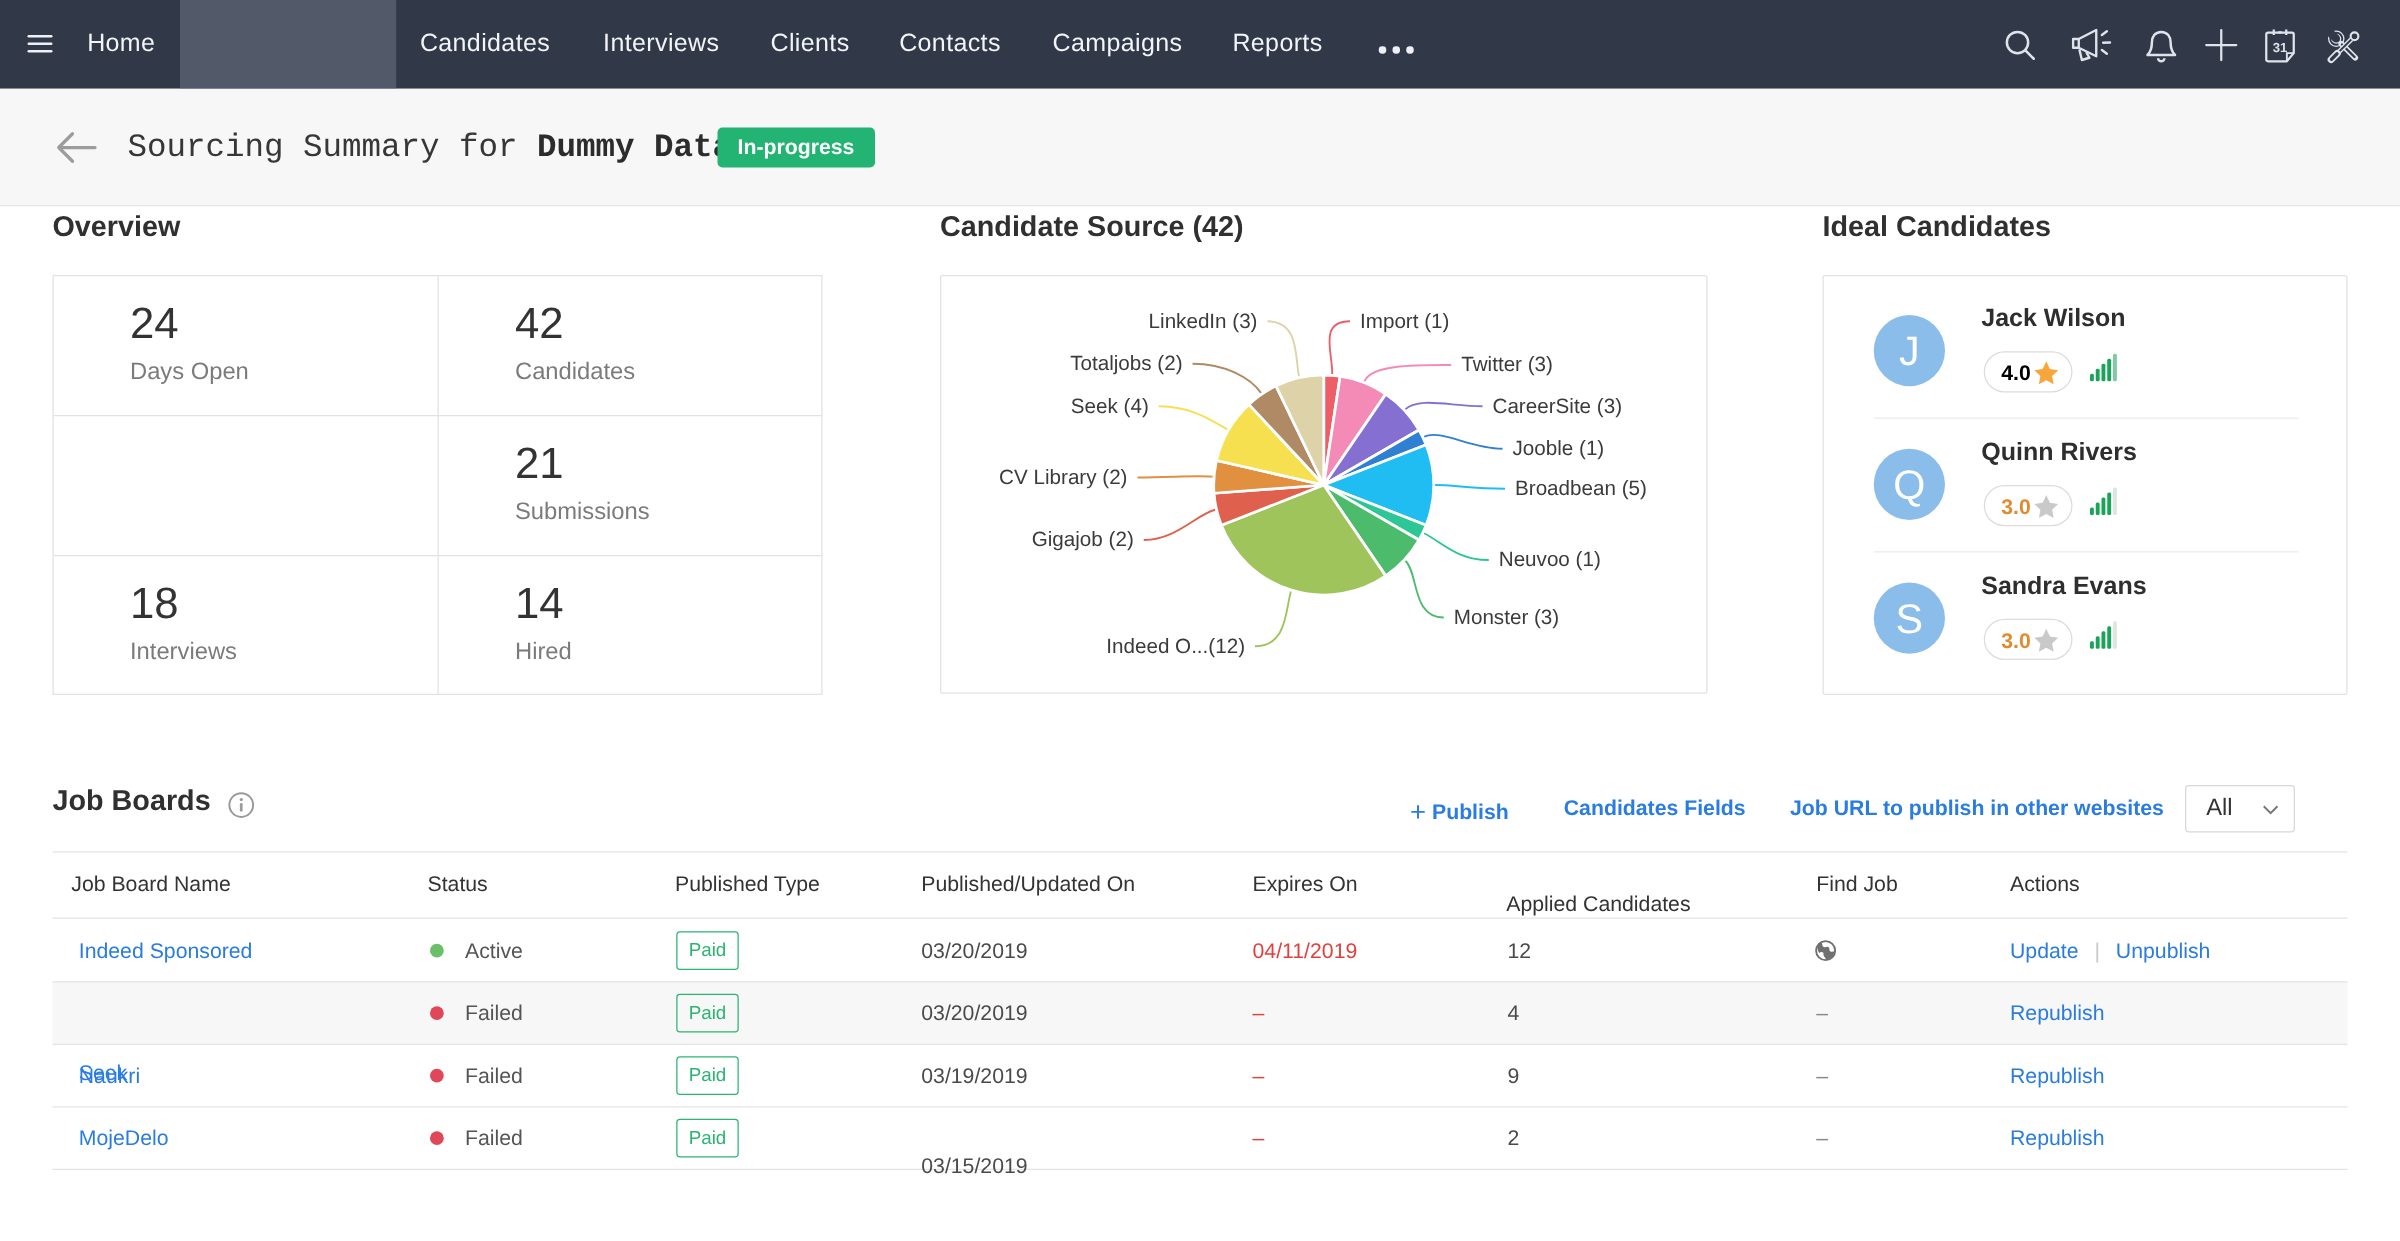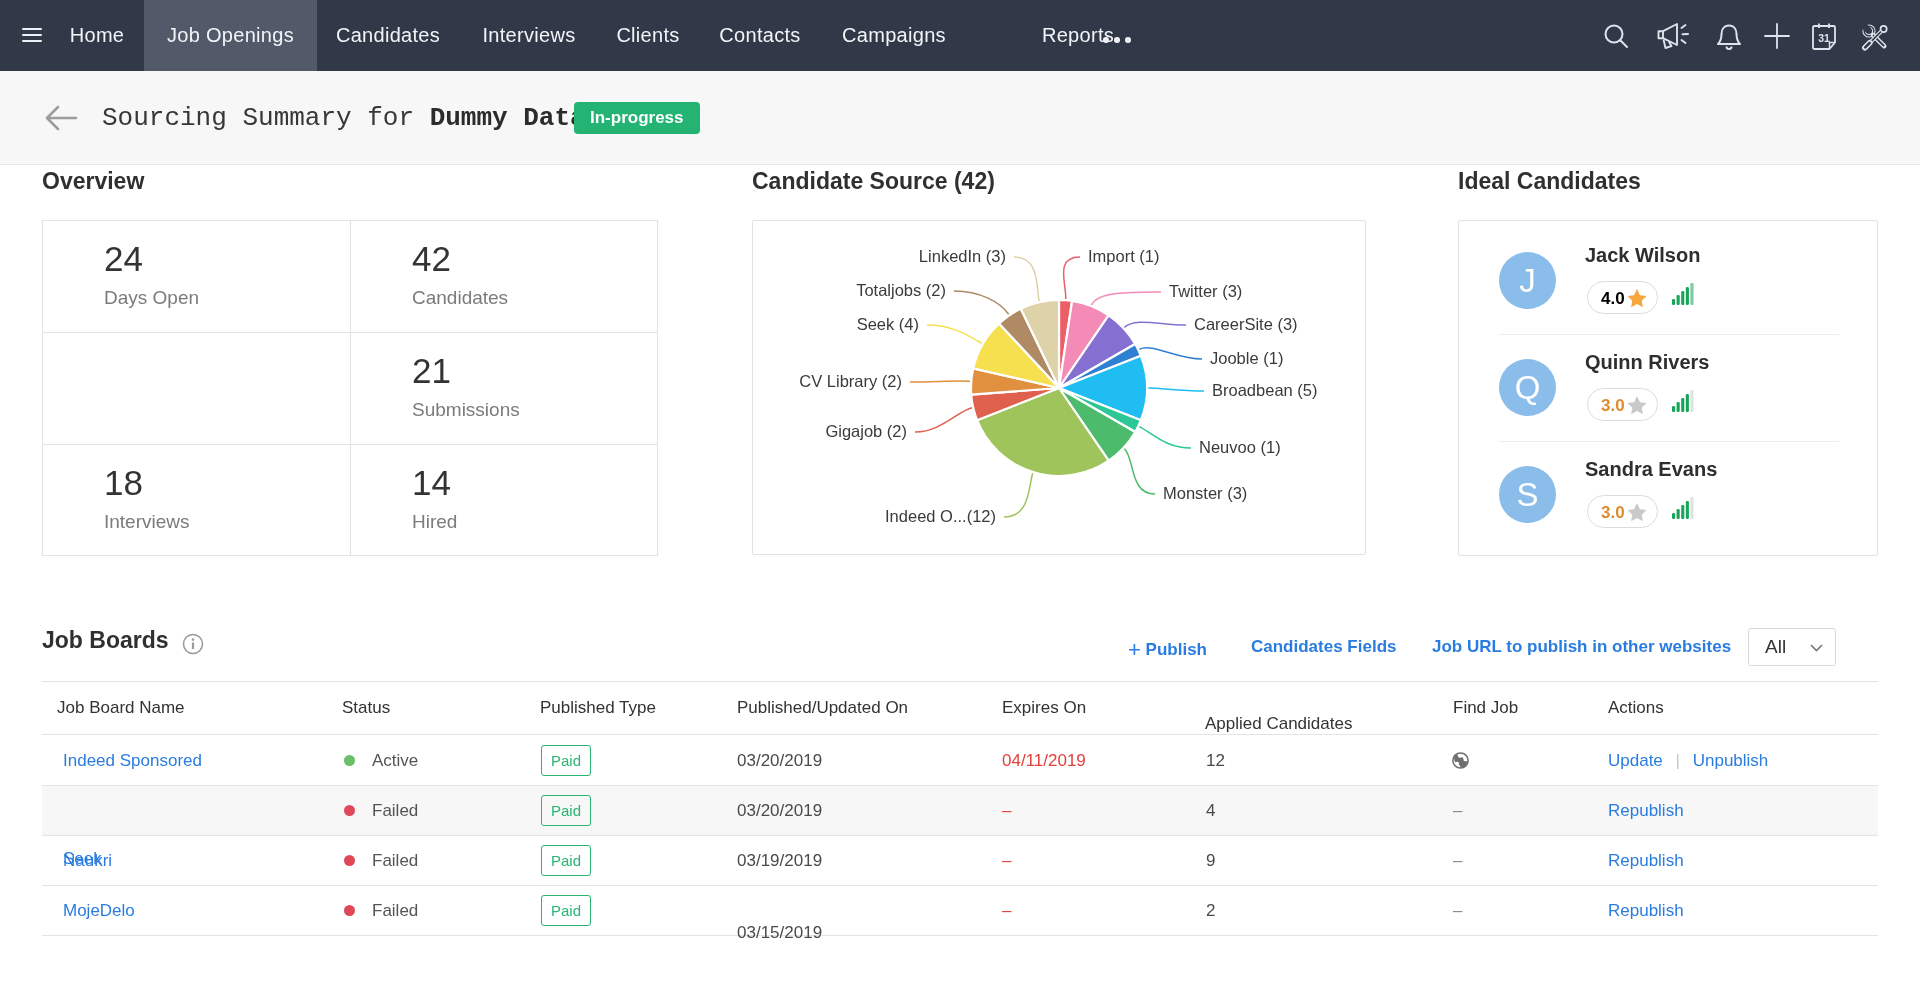--- a/index.html
+++ b/index.html
@@ -55,27 +55,26 @@
 <body>
 
 <div class="nav">
   <div class="active-bg"></div>
   <div class="burger">
       <div></div>
       <div></div>
       <div></div>
     </div>
   <div class="item" style="left:68px; width:58px;">Home</div>
-  <div class="item" style="left:144px; width:173px;">Job Openings</div>
   <div class="item" style="left:333px; width:110px;">Candidates</div>
   <div class="item" style="left:479px; width:100px;">Interviews</div>
   <div class="item" style="left:614px; width:68px;">Clients</div>
   <div class="item" style="left:717px; width:86px;">Contacts</div>
   <div class="item" style="left:839px; width:110px;">Campaigns</div>
-  <div class="item" style="left:1040px; width:76px;text-align:center;">Reports</div>
+  <div class="item" style="left:984px; width:76px;text-align:center;">Reports</div>
   <div style="position:absolute; left:1103px; top:37px;">
       <div style="display:flex; gap:5.5px;">
         <i class="ndot"></i>
         <i class="ndot"></i>
         <i class="ndot"></i>
       </div>
     </div>
   <div class="navicons">
       <svg style="position:absolute; top:22px; left:1602px;" width="28" height="28" viewBox="0 0 28 28">
         <circle cx="12" cy="12" r="8.5" fill="none" stroke="#dfe3ec" stroke-width="2"></circle>

